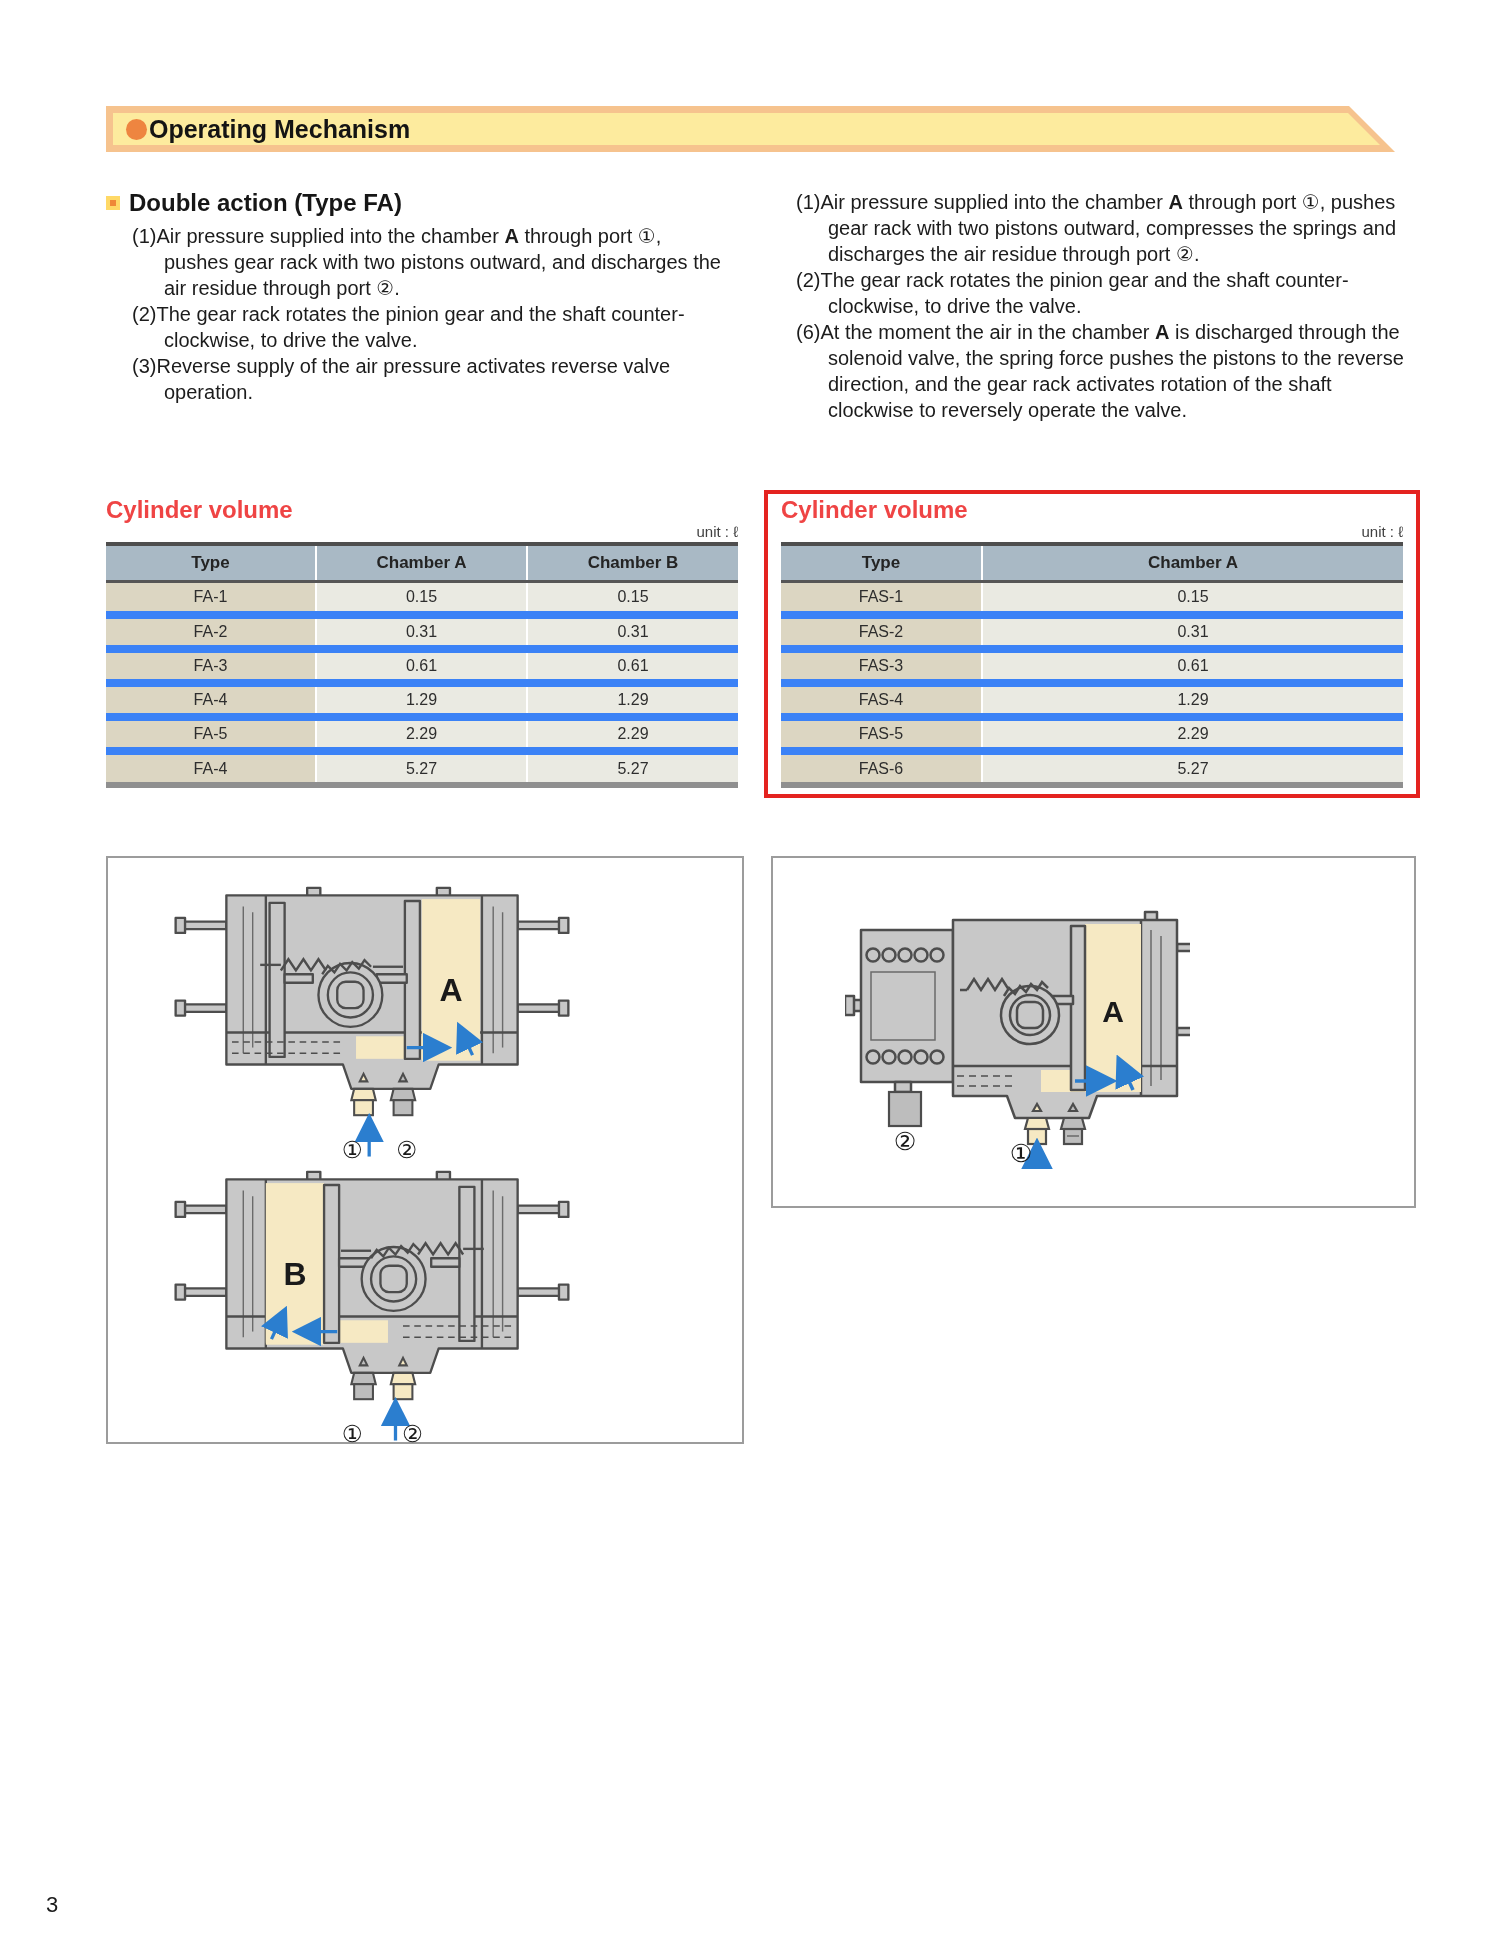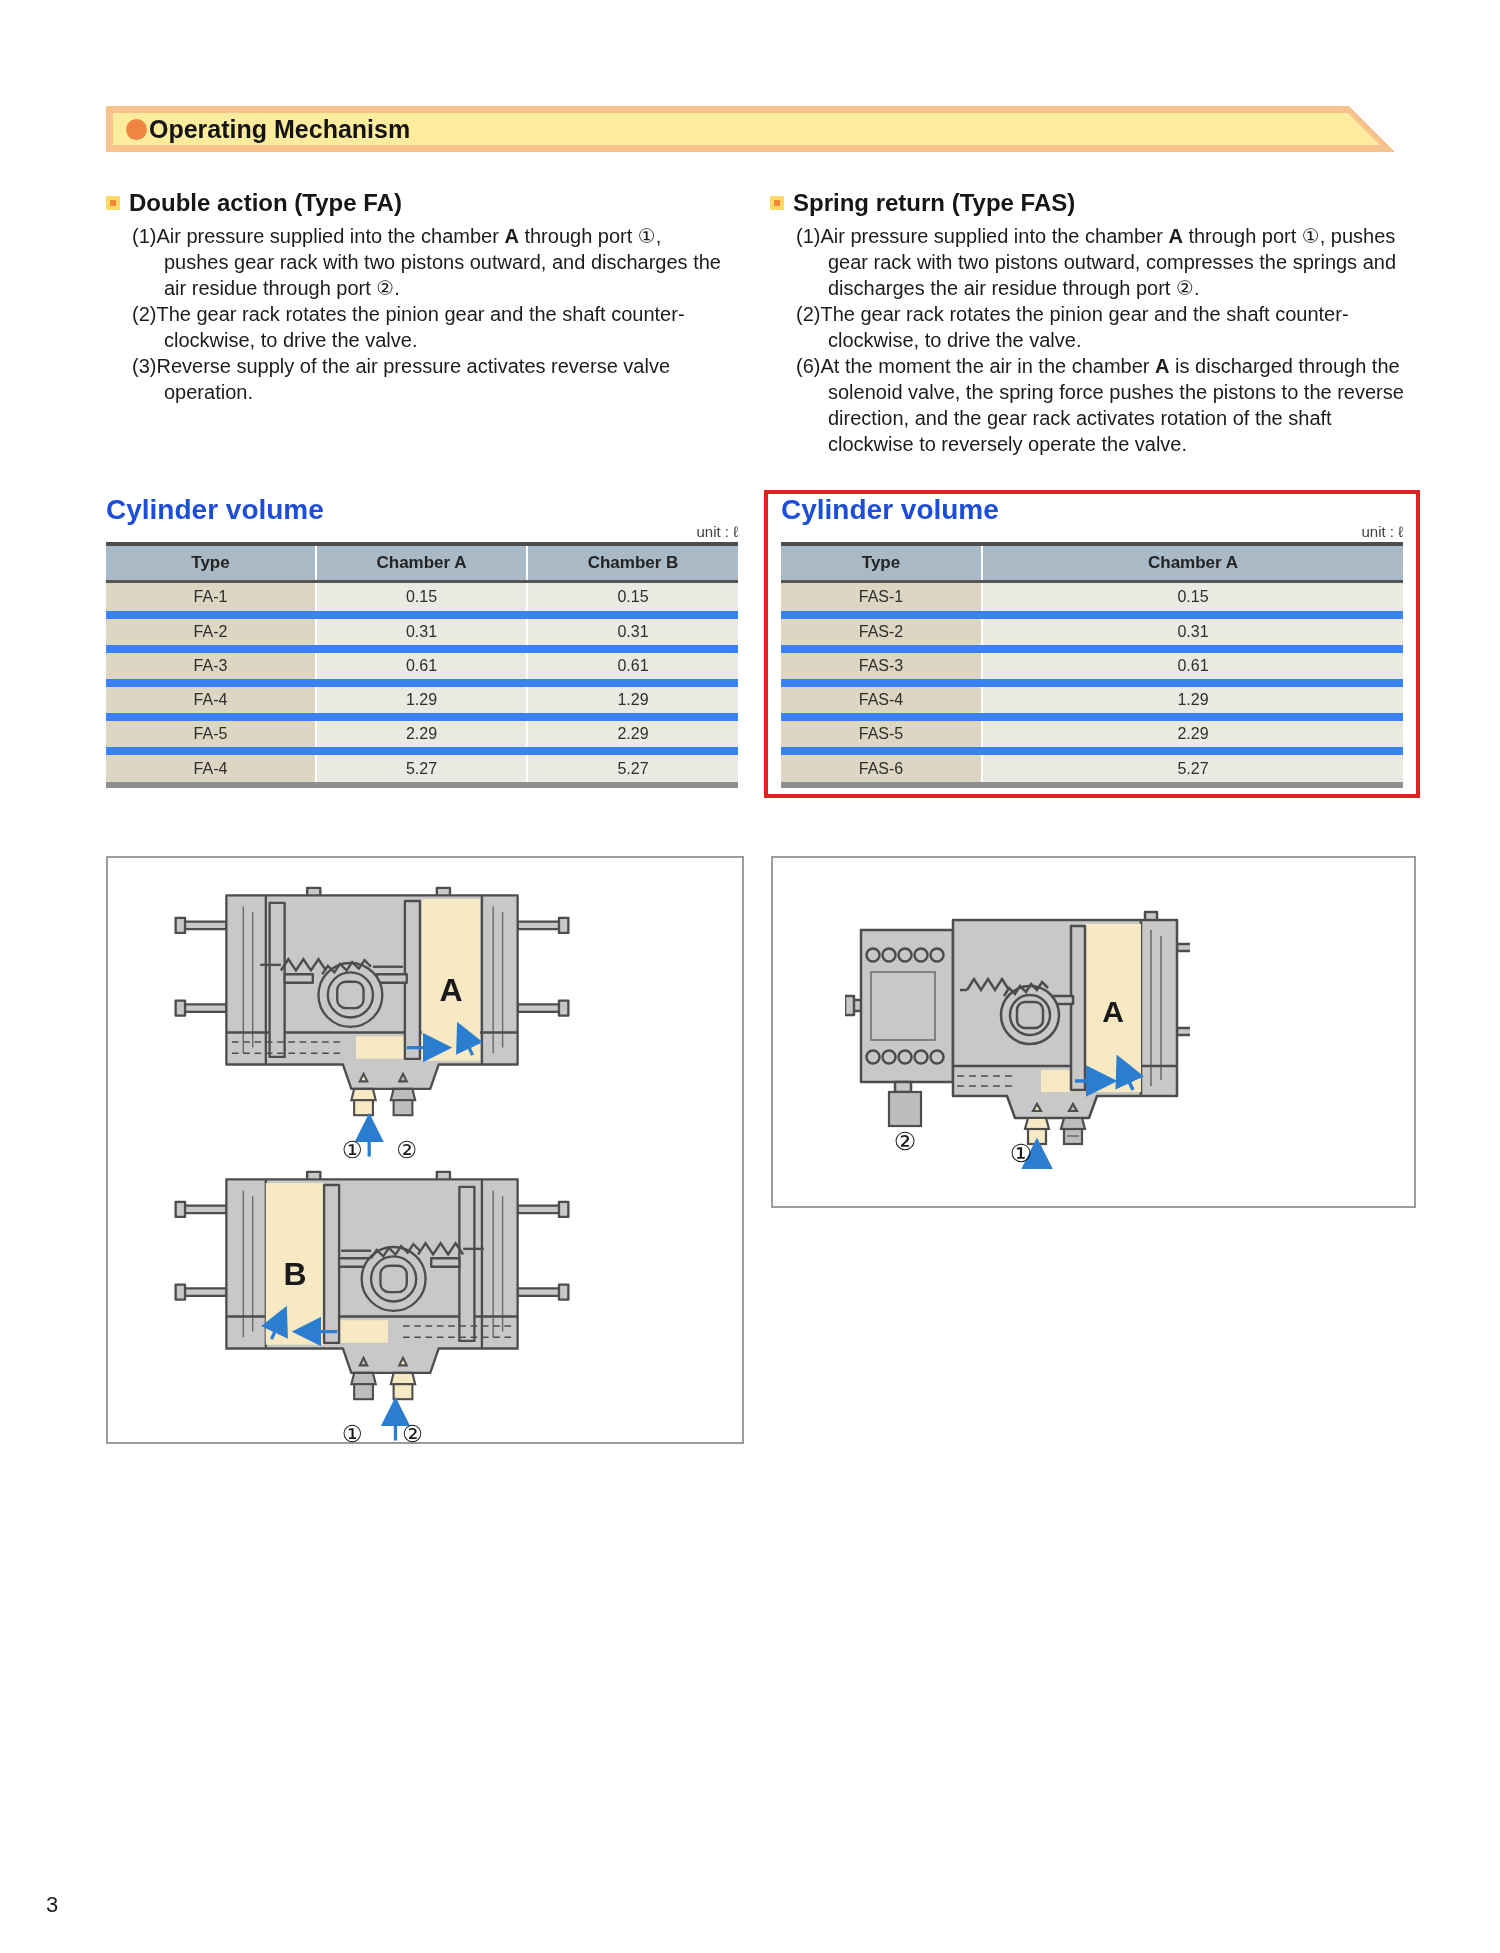--- a/index.html
+++ b/index.html
@@ -44,21 +44,21 @@
     padding-left:32px; text-indent:-32px;
   }
 
   
   .tbl-block-left { position:absolute; left:106px; top:497px; width:632px; }
   .highlight-box {
     position:absolute; left:764px; top:490px; width:656px; height:308px;
     border:4px solid var(--highlight_red,#e42320); padding:3px 13px 0 13px;
     background:#fff;
   }
-  .tbl-title { font-size:28px; font-weight:bold; color:#1d4ed8; line-height:26px; }
+  .tbl-title { font-size:24px; font-weight:bold; color:#ef4444; line-height:26px; }
   .tbl-unit  { text-align:right; font-size:15px; color:#404040; height:19px; line-height:17px; }
   table.vol {
     width:100%; border-collapse:collapse; table-layout:fixed; margin-top:0;
     border-top:4px solid #4e4e4e; border-bottom:6px solid #8f8f8f;
   }
   table.vol th {
     background:var(--table_header_bg,#a9b9c5); color:#242424;
     font-size:17px; font-weight:bold; height:37px;
     border-bottom:3px solid #565656; border-right:2px solid #ffffff;
   }
@@ -110,24 +110,20 @@
     <span class="sec-title">Double action (Type FA)</span>
   </div>
   <div class="para-list">
       <p class="para"><span>(1)Air pressure supplied into the chamber </span><b>A</b><span> through port ①, pushes gear rack with two pistons outward, and discharges the air residue through port ②.</span></p>
       <p class="para"><span>(2)The gear rack rotates the pinion gear and the shaft counter-clockwise, to drive the valve.</span></p>
       <p class="para"><span>(3)Reverse supply of the air pressure activates reverse valve operation.</span></p>
     </div>
 </div>
 
 <div class="col col-right">
-  <div class="sec-head">
-    <span class="sq"></span>
-    <span class="sec-title">Spring return (Type FAS)</span>
-  </div>
   <div class="para-list">
       <p class="para"><span>(1)Air pressure supplied into the chamber </span><b>A</b><span> through port ①, pushes gear rack with two pistons outward, compresses the springs and discharges the air residue through port ②.</span></p>
       <p class="para"><span>(2)The gear rack rotates the pinion gear and the shaft counter-clockwise, to drive the valve.</span></p>
       <p class="para"><span>(6)At the moment the air in the chamber </span><b>A</b><span> is discharged through the solenoid valve, the spring force pushes the pistons to the reverse direction, and the gear rack activates rotation of the shaft clockwise to reversely operate the valve.</span></p>
     </div>
 </div>
 
 <div class="tbl-block-left">
   <div class="tbl-title">Cylinder volume</div>
   <div class="tbl-unit">unit : ℓ</div>

